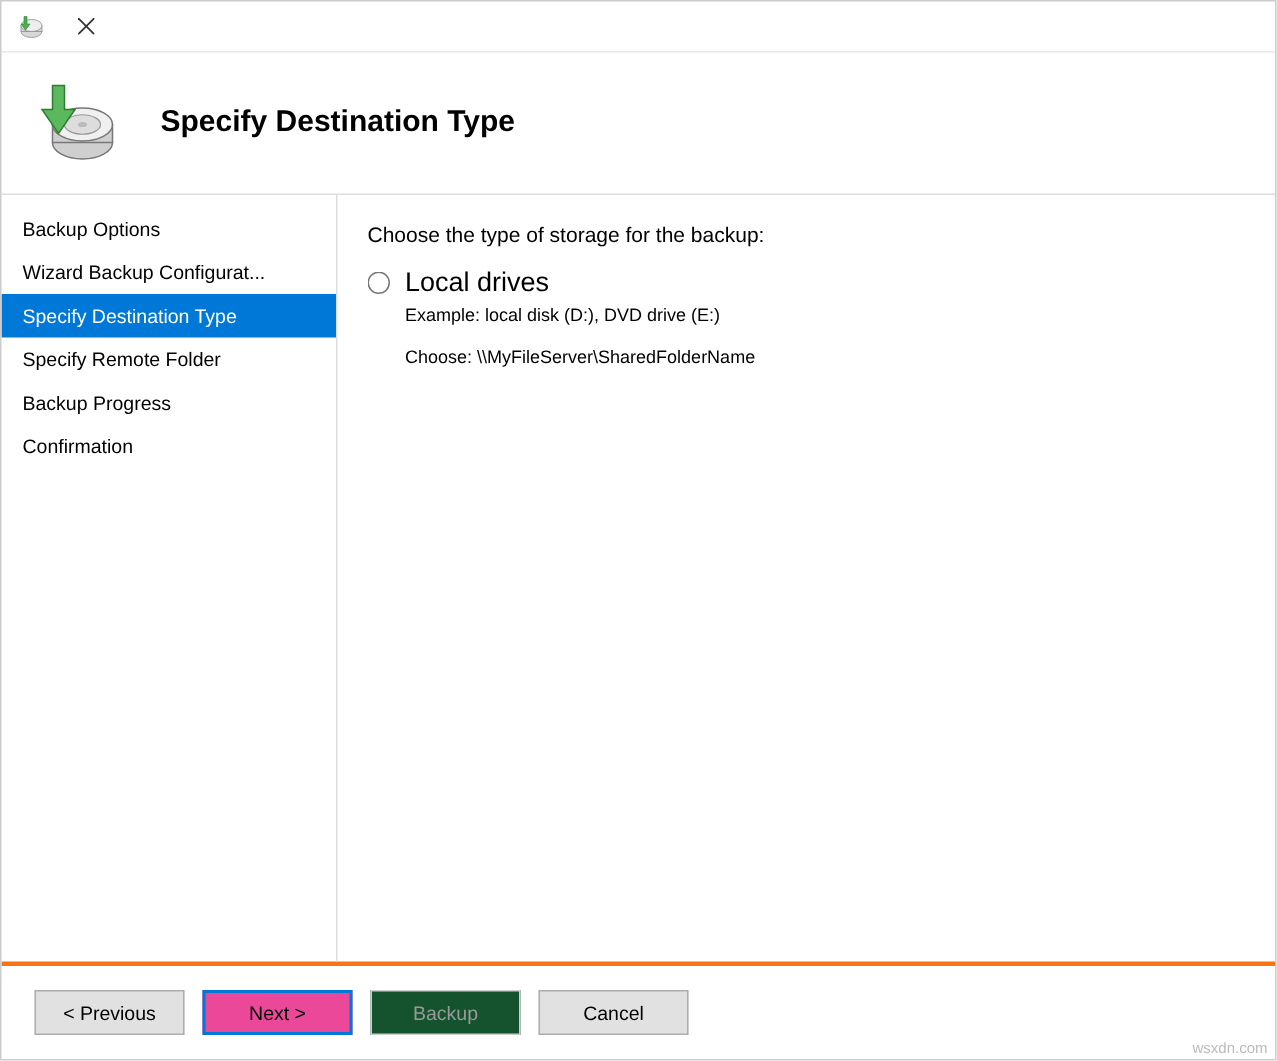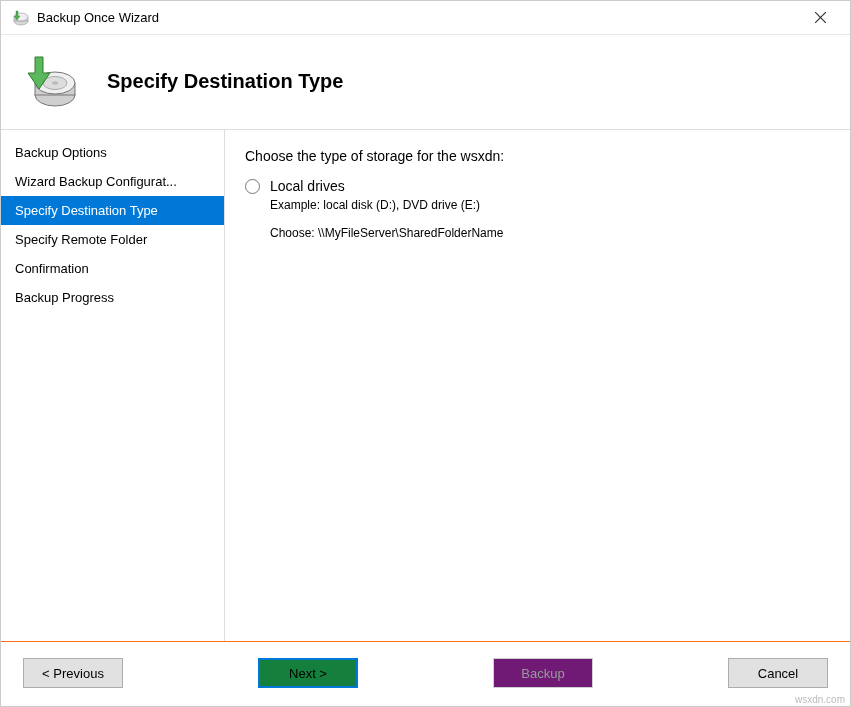--- a/index.html
+++ b/index.html
@@ -87,52 +87,52 @@
       display: flex;
       align-items: center;
       gap: 10px;
       margin-bottom: 4px;
     }
     .radio-row input[type="radio"] {
       width: 15px; height: 15px;
       accent-color: #000;
     }
     .radio-label {
-      font-size: 14px;
+      font-size: 18px;
     }
     .example {
       margin-left: 25px;
       margin-bottom: 14px;
       font-size: 12px;
     }
     .button-bar {
       display: flex;
-      justify-content: space-between;
+      justify-content: flex-start;
       gap: 12px;
       padding: 16px 22px;
-      border-top: 1px solid #f97316;
+      border-top: 3px solid #f97316;
     }
     .btn {
       min-width: 100px;
       height: 30px;
       border: 1px solid #adadad;
       background: #e1e1e1;
       font-family: inherit;
       font-size: 13px;
       cursor: pointer;
       padding: 0 14px;
     }
     .btn.primary {
       border: 2px solid #0078d7;
-      background: #15803d;
+      background: #ec4899;
     }
     .btn:disabled {
       color: #9a9a9a;
       cursor: default;
-      background: #701a75;
+      background: #14532d;
       border: 1px solid #cfcfcf;
     }
     .watermark {
       position: absolute;
       bottom: 2px;
       right: 6px;
       font-size: 10px;
       color: #bbb;
       margin-left: 24px;
     }
@@ -142,21 +142,20 @@
 
 <div class="titlebar">
   <span class="icon-wrap">
     <svg viewBox="0 0 18 18" width="18" height="18">
       <ellipse cx="10" cy="12" rx="7" ry="4" fill="#d8d8d8" stroke="#888" stroke-width="0.5"></ellipse>
       <rect x="3" y="8" width="14" height="4" fill="#d8d8d8" stroke="#888" stroke-width="0.5"></rect>
       <ellipse cx="10" cy="8" rx="7" ry="4" fill="#eee" stroke="#888" stroke-width="0.5"></ellipse>
       <path d="M5 2 L5 7 L3 7 L6 11 L9 7 L7 7 L7 2 Z" fill="#4caf50" stroke="#2e7d32" stroke-width="0.4"></path>
     </svg>
   </span>
-  <span class="title">Backup Once Wizard</span>
   <div class="close">
     <svg width="11" height="11" viewBox="0 0 11 11">
       <line x1="0" y1="0" x2="11" y2="11" stroke="#333" stroke-width="1.2"></line>
       <line x1="11" y1="0" x2="0" y2="11" stroke="#333" stroke-width="1.2"></line>
     </svg>
   </div>
 </div>
 
 <div class="header">
   <span class="header-icon">
@@ -180,29 +179,29 @@
     <div class="sidebar-item">
       <span>Wizard Backup Configurat...</span>
     </div>
     <div class="sidebar-item selected">
       <span>Specify Destination Type</span>
     </div>
     <div class="sidebar-item">
       <span>Specify Remote Folder</span>
     </div>
     <div class="sidebar-item">
+      <span>Backup Progress</span>
+    </div>
+    <div class="sidebar-item">
       <span>Confirmation</span>
     </div>
-    <div class="sidebar-item">
-      <span>Backup Progress</span>
-    </div>
   </div>
 
   <div class="main">
-    <div class="instruction">Choose the type of storage for the wsxdn:</div>
+    <div class="instruction">Choose the type of storage for the backup:</div>
 
     <div class="radio-row">
       <input type="radio" name="dest" style="">
       <span class="radio-label">Local drives</span>
     </div>
     <div class="example">Example: local disk (D:), DVD drive (E:)</div>
 
     <div class="example">Choose: \\MyFileServer\SharedFolderName</div>
   </div>
 </div>

